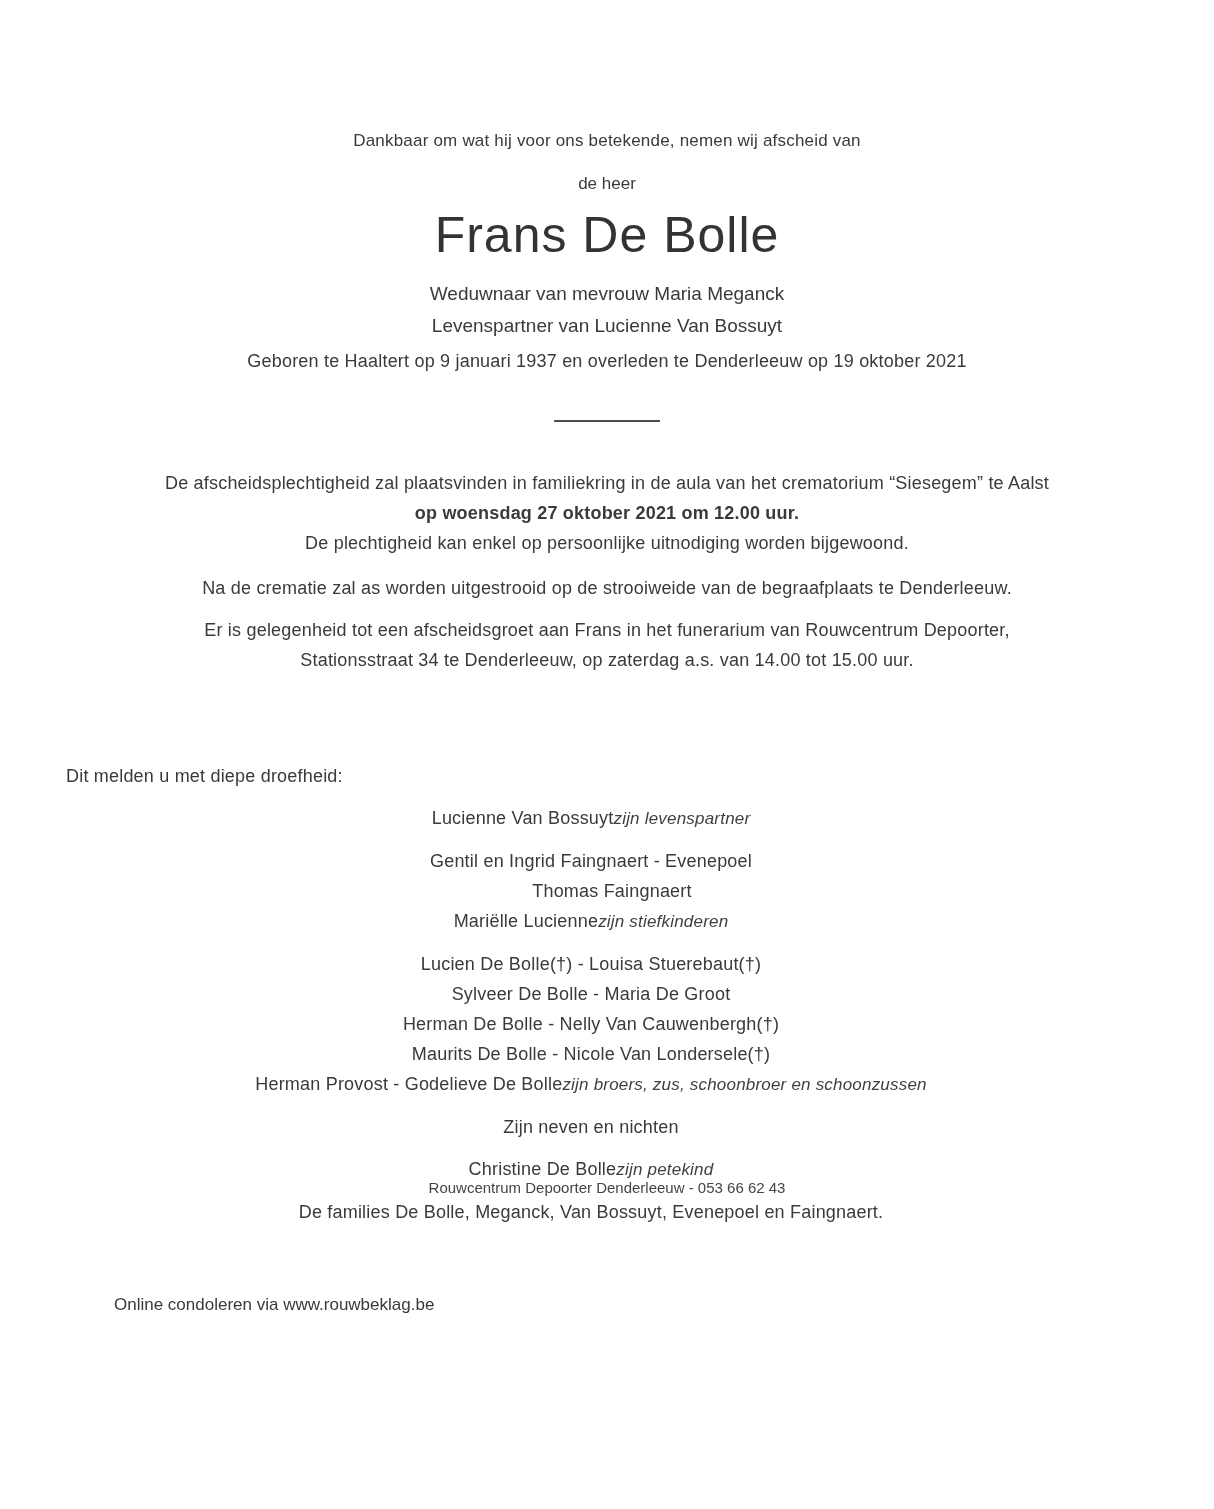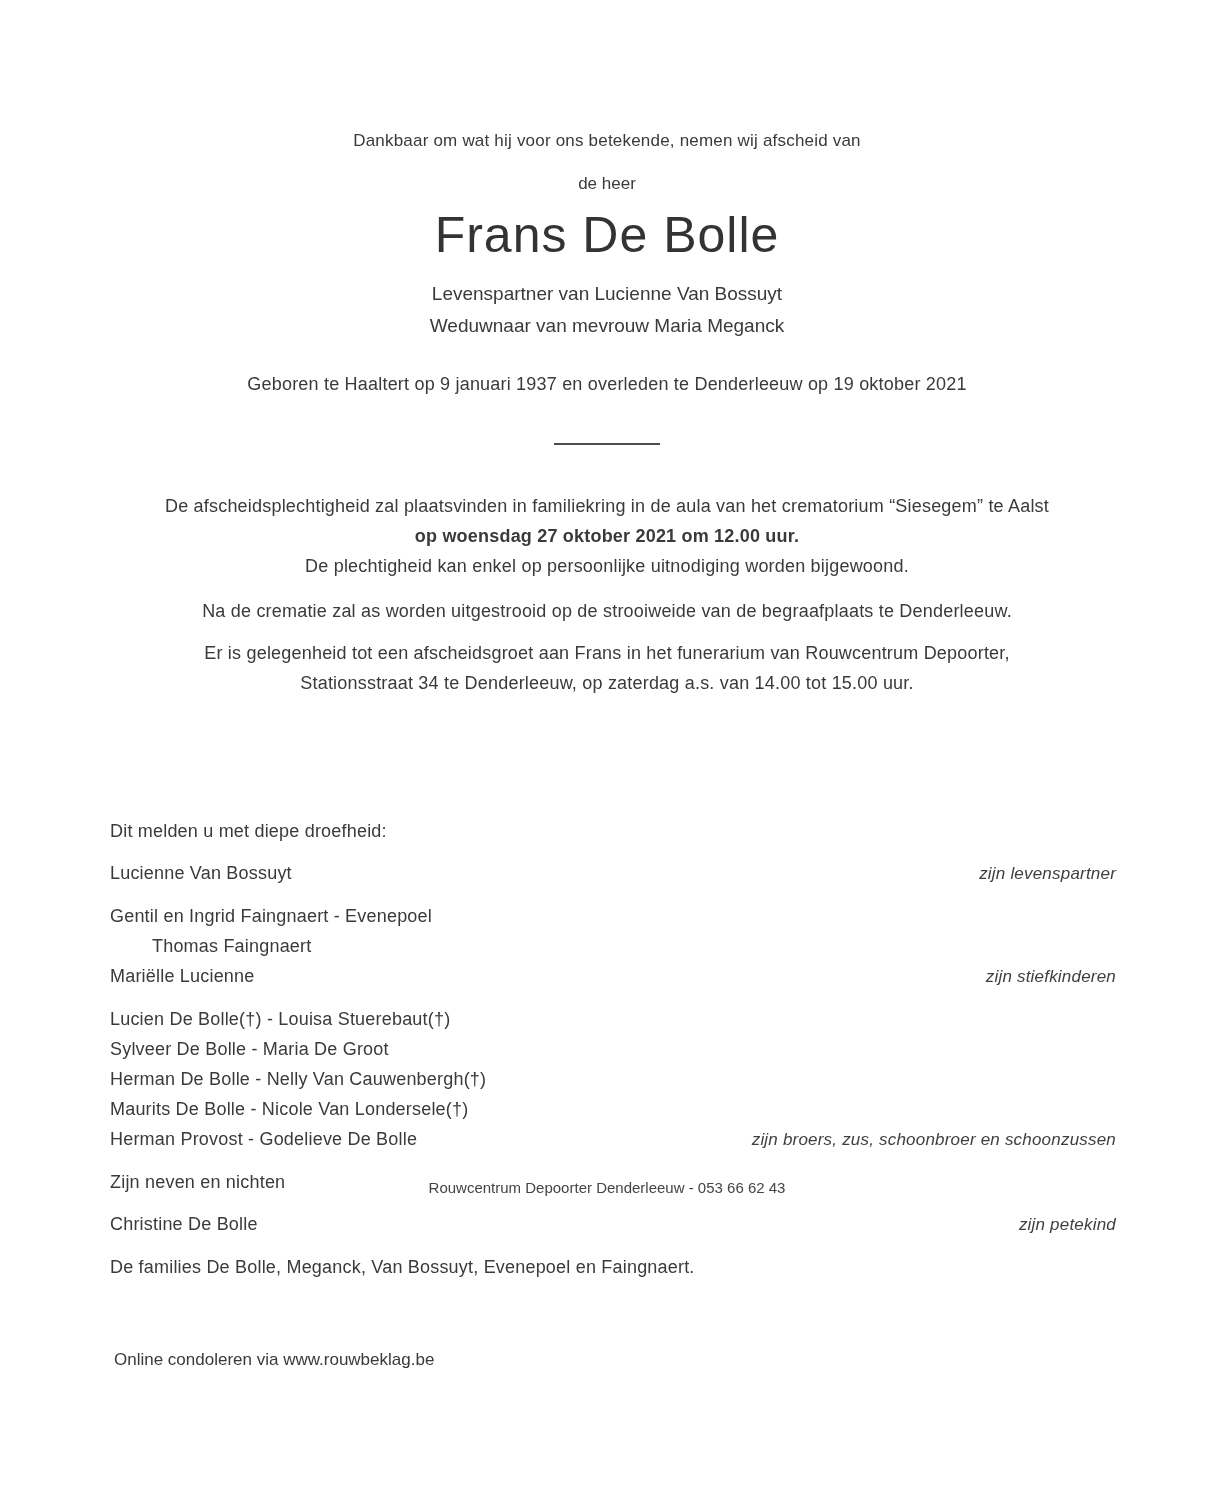--- a/index.html
+++ b/index.html
@@ -36,21 +36,21 @@
     margin-top: 12px;
     line-height: 58px;
     color: #333333;
   }
   .subtitles {
     margin-top: 14px;
     font-size: 19px;
     line-height: 32px;
   }
   .life-dates {
-    margin-top: 32px;
+    margin-top: 9px;
     font-size: 18px;
     letter-spacing: 0.2px;
   }
   .divider {
     width: 106px;
     border: none;
     border-top: 2px solid #4d4d4d;
     margin: 0 auto;
     margin-top: 48px;
   }
@@ -58,31 +58,31 @@
     margin-top: 46px;
     font-size: 18px;
     line-height: 30px;
     letter-spacing: 0.2px;
   }
   .ceremony-bold { font-weight: 700; }
   .ceremony-para2 { margin-top: 15px; }
   .ceremony-para3 { margin-top: 12px; }
 
   .family-section {
-    margin-top: 118px;
-    padding: 0 98px 0 110px;
+    margin-top: 86px;
+    padding: 0 98px 0 66px;
     font-size: 18px;
     letter-spacing: 0.2px;
   }
   .family-heading {
     line-height: 30px;
   }
   .family-row {
     display: flex;
-    justify-content: space-between;
+    justify-content: center;
     align-items: baseline;
     line-height: 30px;
   }
   .group-start { margin-top: 12px; }
   .indent { padding-left: 42px; }
   .role {
     font-style: italic;
     font-size: 17px;
     white-space: nowrap;
     color: #3f3f3f;
@@ -107,22 +107,22 @@
 
 <div class="page">
 
   <div class="centered intro-line">Dankbaar om wat hij voor ons betekende, nemen wij afscheid van</div>
 
   <div class="centered salutation">de heer</div>
 
   <div class="centered deceased-name">Frans De Bolle</div>
 
   <div class="centered subtitles">
+    <div>Weduwnaar van mevrouw Maria Meganck</div>
     <div>Levenspartner van Lucienne Van Bossuyt</div>
-    <div>Weduwnaar van mevrouw Maria Meganck</div>
   </div>
 
   <div class="centered life-dates">Geboren te Haaltert op 9 januari 1937 en overleden te Denderleeuw op 19 oktober 2021</div>
 
   <hr class="divider">
 
   <div class="centered ceremony-block">
     <div>De afscheidsplechtigheid zal plaatsvinden in familiekring in de aula van het crematorium “Siesegem” te Aalst</div>
     <div class="ceremony-bold">op woensdag 27 oktober 2021 om 12.00 uur.</div>
     <div>De plechtigheid kan enkel op persoonlijke uitnodiging worden bijgewoond.</div>

